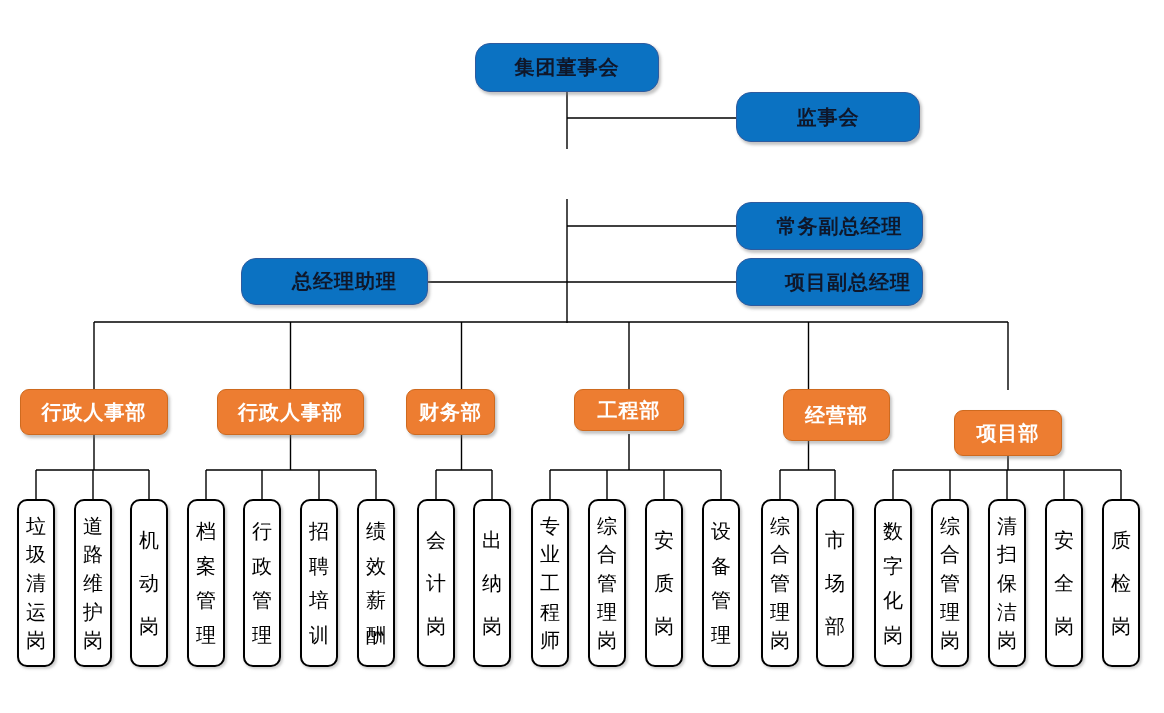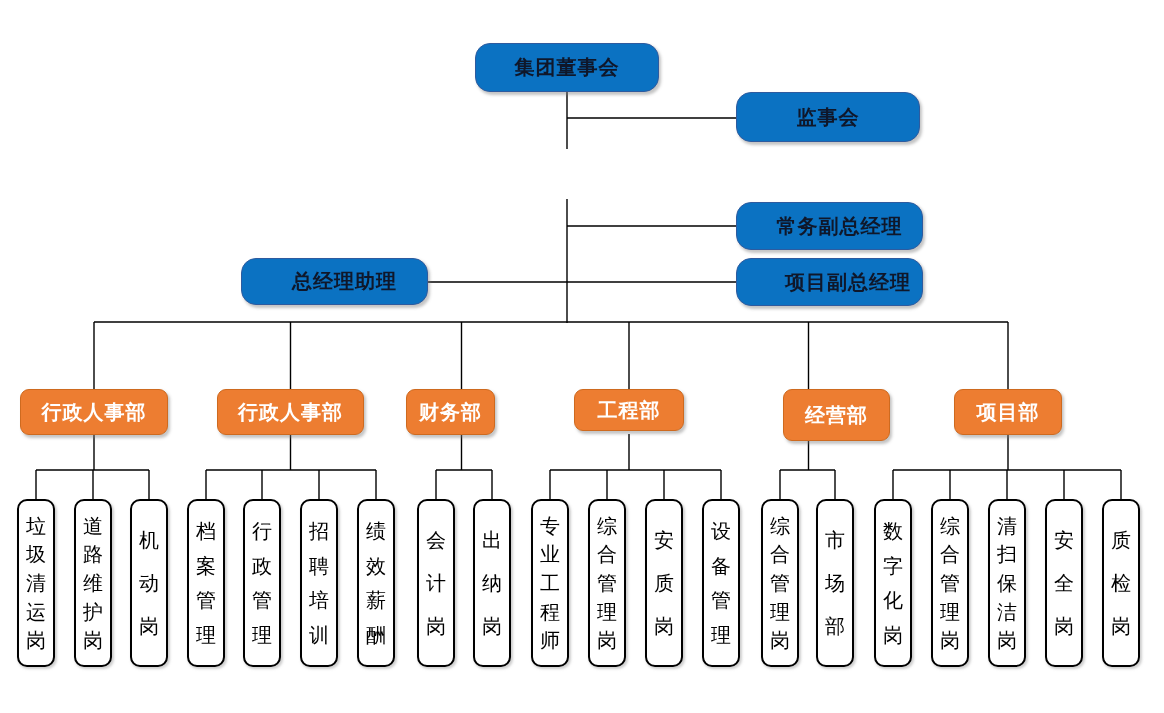--- a/index.html
+++ b/index.html
@@ -134,21 +134,21 @@
   <div class="node node-blue" style="left:736px; top:92px; width:184px; height:50px;">监事会</div>
   <div class="node node-blue" style="left:736px; top:202px; width:187px; height:48px;padding-left:20px;">常务副总经理</div>
   <div class="node node-blue" style="left:241px; top:258px; width:187px; height:47px;padding-left:20px;">总经理助理</div>
   <div class="node node-blue" style="left:736px; top:258px; width:187px; height:48px;padding-left:37px;">项目副总经理</div>
 
   <div class="node node-orange" style="left:20px; top:389px; width:148px; height:46px;">行政人事部</div>
   <div class="node node-orange" style="left:217px; top:389px; width:147px; height:46px;">行政人事部</div>
   <div class="node node-orange" style="left:406px; top:389px; width:89px; height:46px;">财务部</div>
   <div class="node node-orange" style="left:574px; top:389px; width:110px; height:42px;">工程部</div>
   <div class="node node-orange" style="left:783px; top:389px; width:107px; height:52px;">经营部</div>
-  <div class="node node-orange" style="left:954px; top:389px; width:108px; height:46px;">项目部</div>
+  <div class="node node-orange" style="left:954px; top:410px; width:108px; height:46px;">项目部</div>
 
   <div class="node node-pos" style="left:17px; top:499px;">
       <span>垃</span>
       <span>圾</span>
       <span>清</span>
       <span>运</span>
       <span>岗</span>
     </div>
   <div class="node node-pos" style="left:74px; top:499px;">
       <span>道</span>

